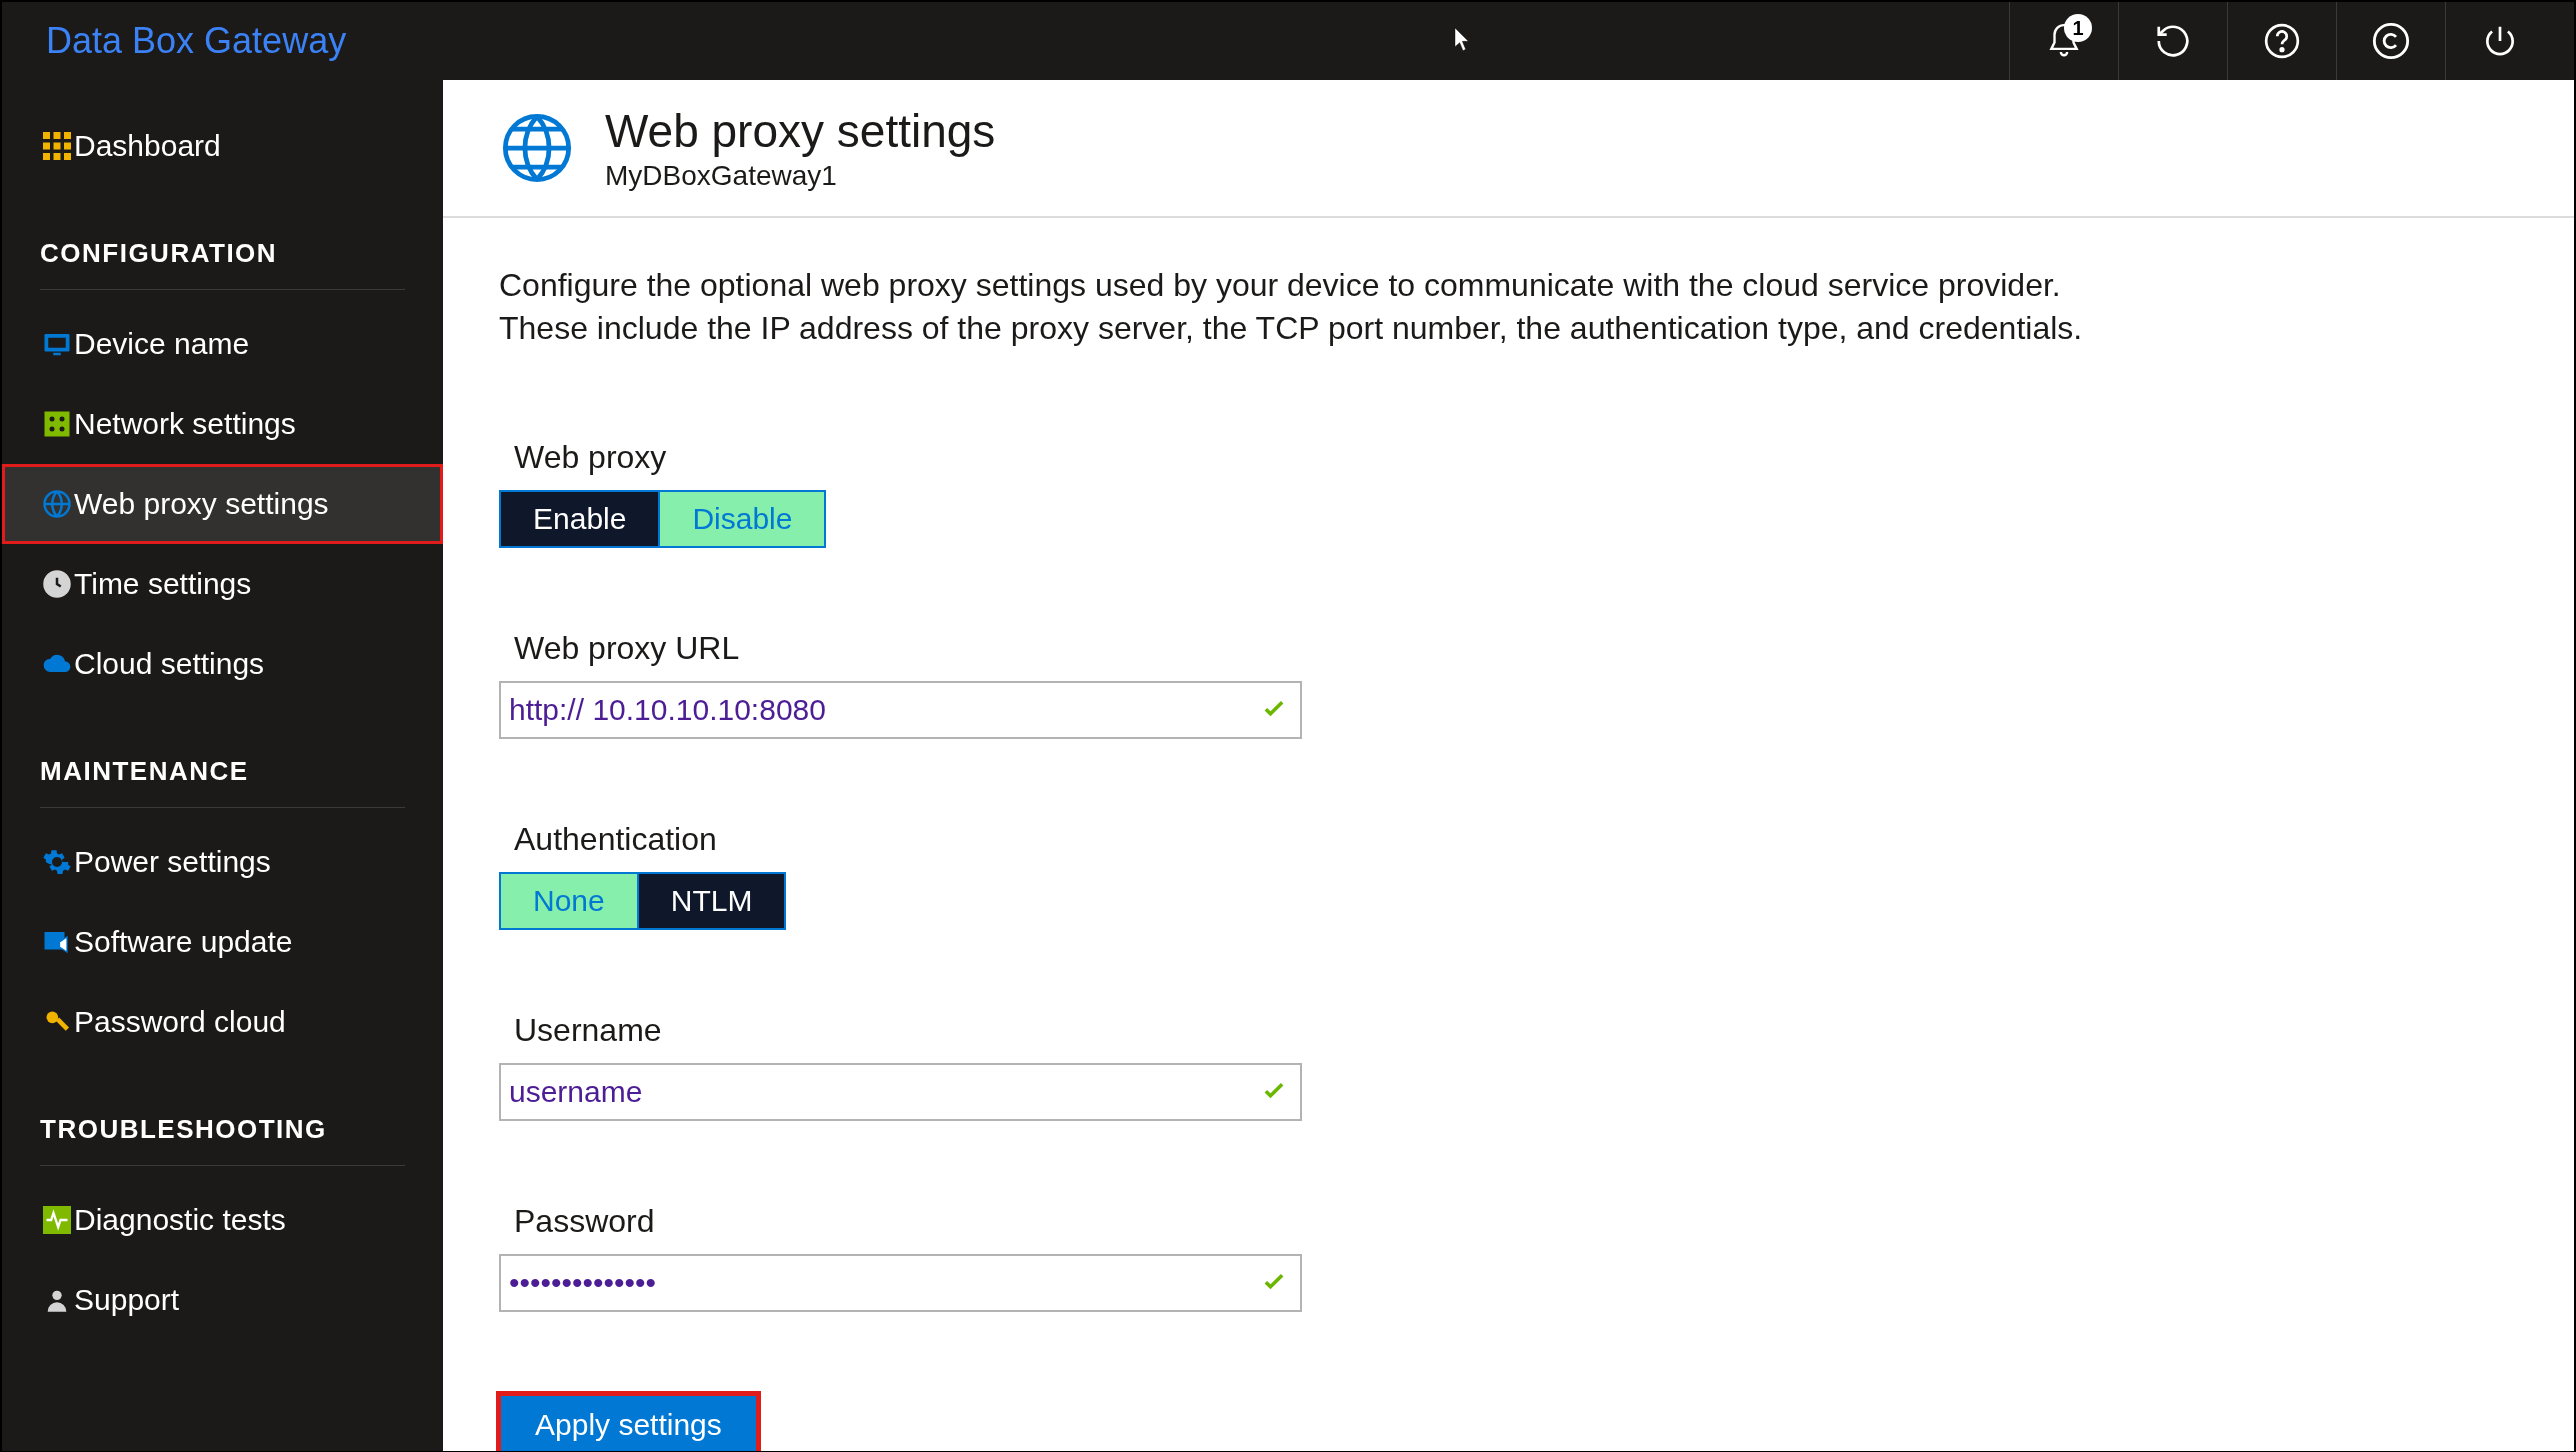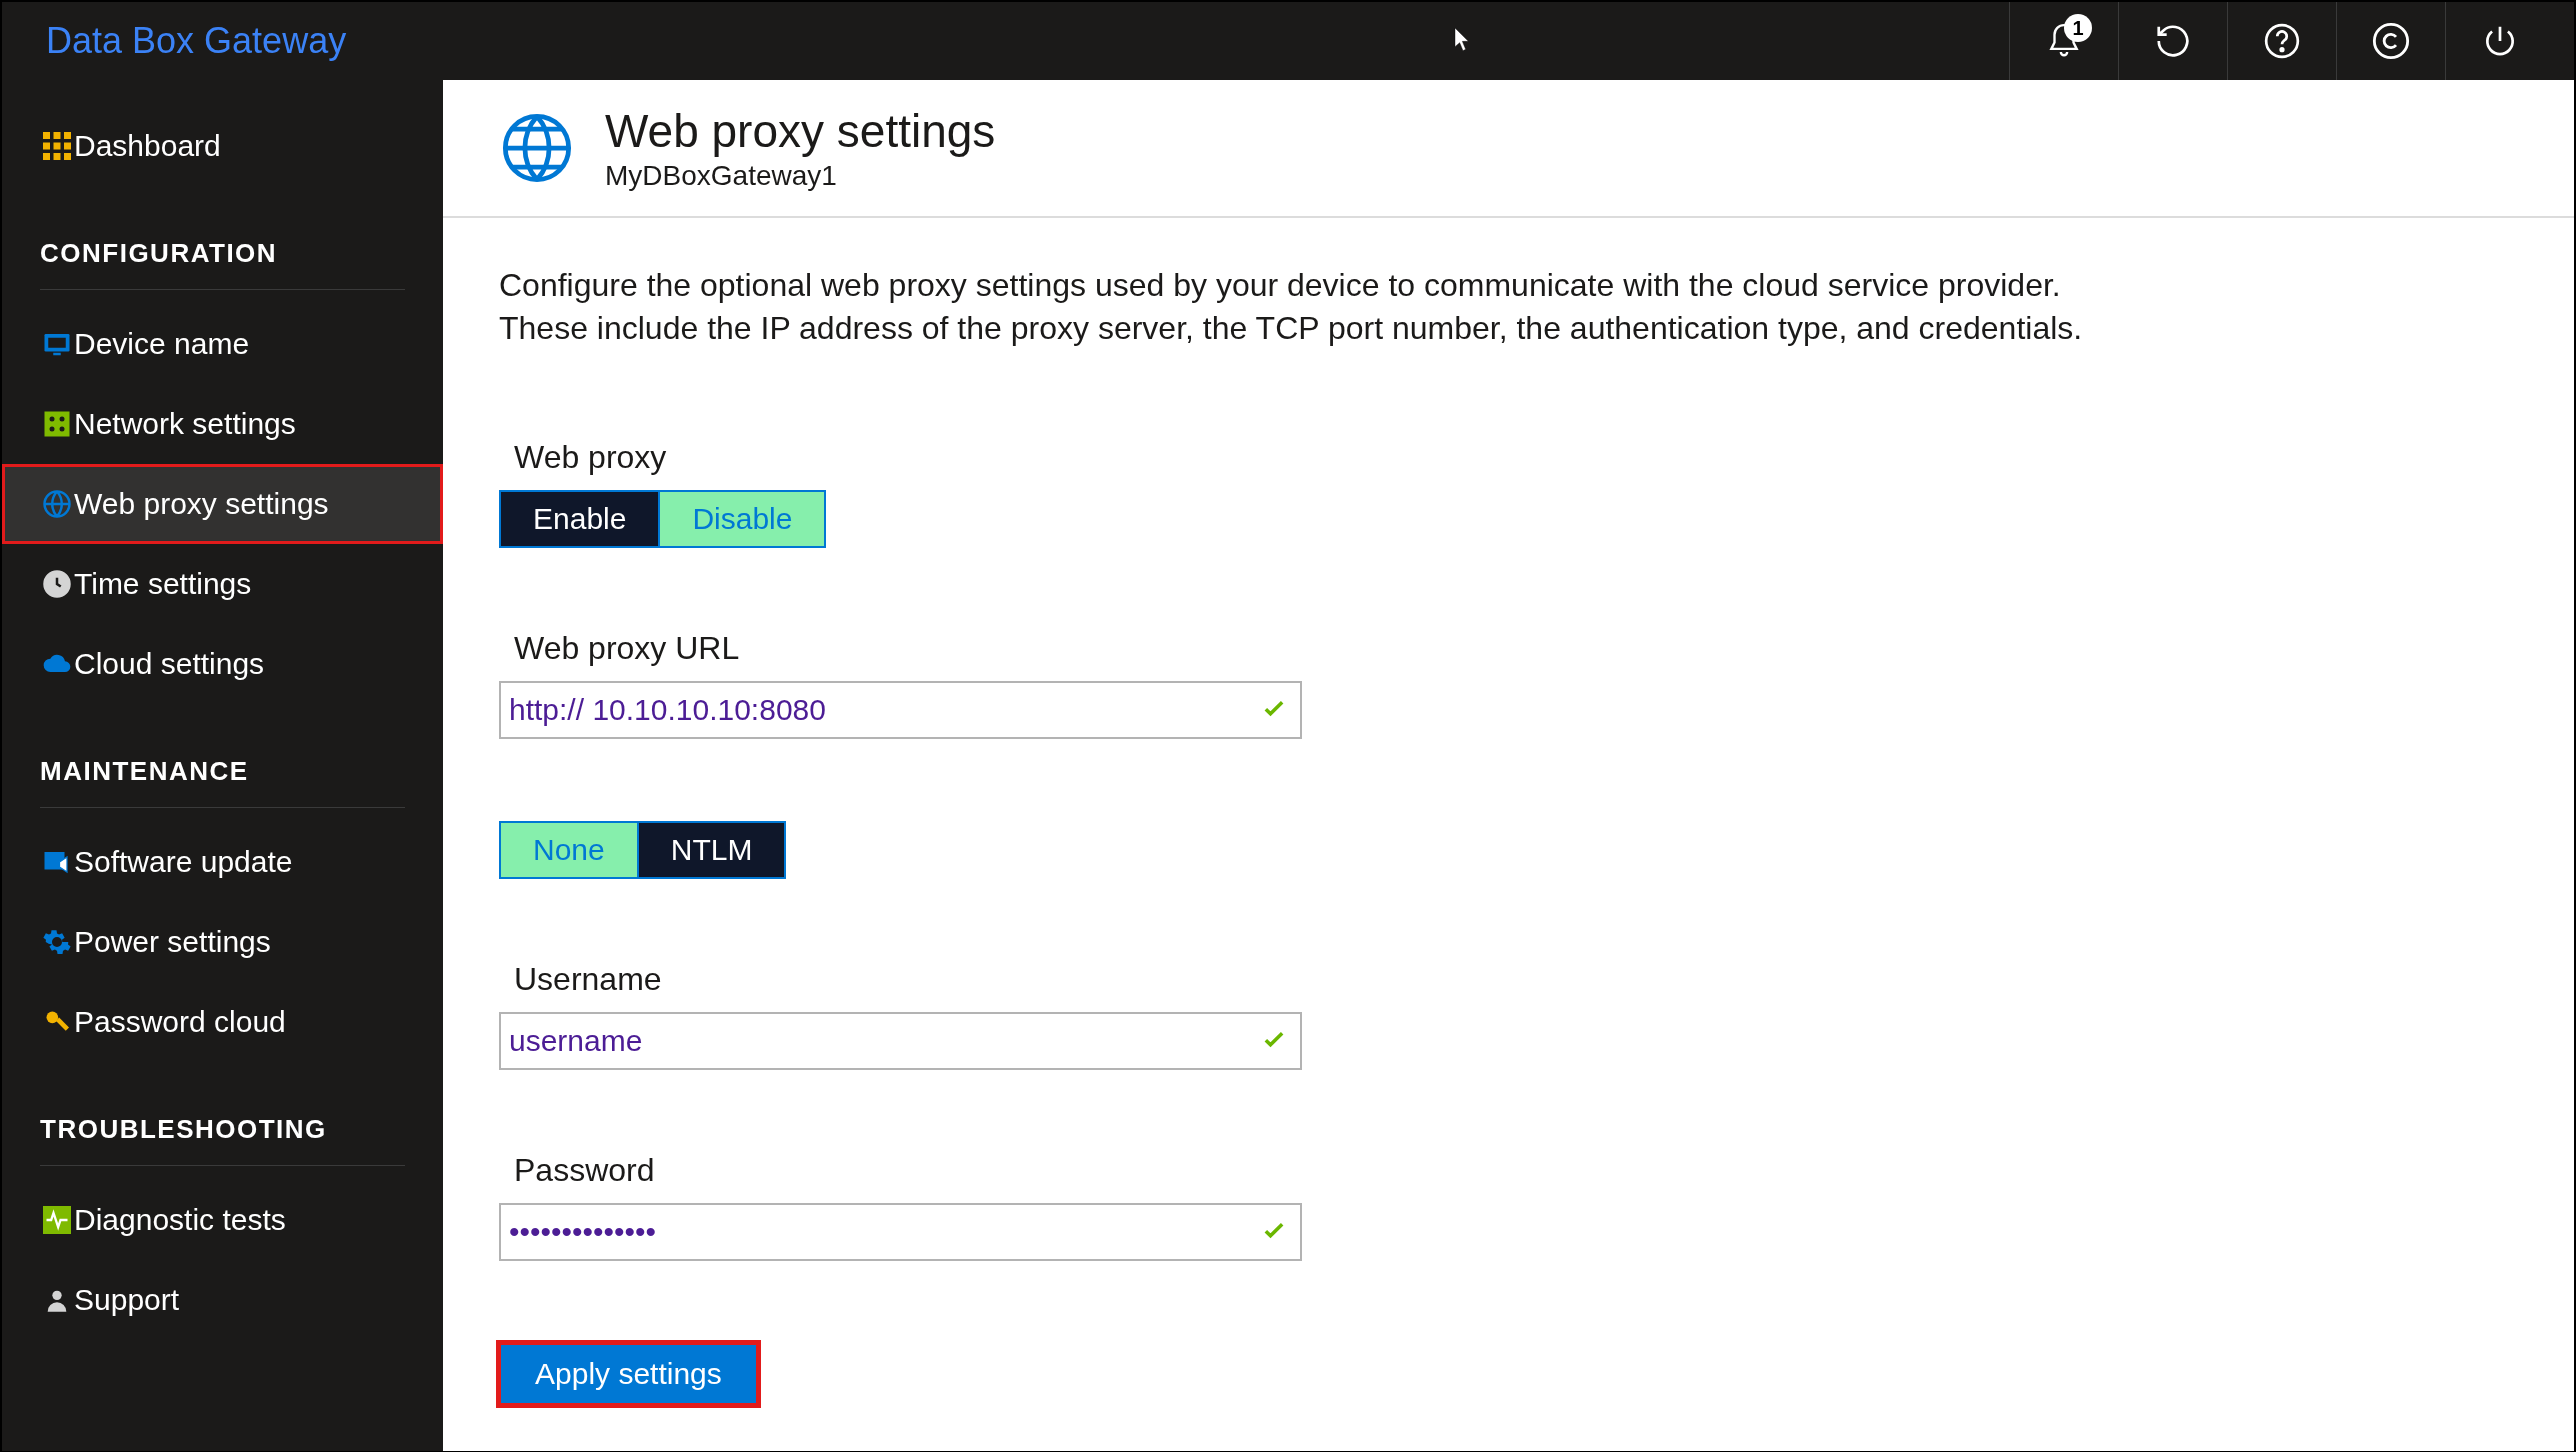--- a/index.html
+++ b/index.html
@@ -352,35 +352,35 @@
             </svg>
         </span>
         <span>Cloud settings</span>
       </div>
 
       <div class="section-header">MAINTENANCE</div>
       <hr class="section-rule">
 
       <div class="side-item">
         <span class="side-icon">
+          <svg width="30" height="30" viewBox="0 0 24 24" fill="#0078d4">
+              <path d="M12 8a4 4 0 1 0 0 8 4 4 0 0 0 0-8zm9 4a9 9 0 0 1-.2 1.9l2.1 1.6-2 3.5-2.5-1a7 7 0 0 1-1.6.9l-.4 2.6h-4l-.4-2.6a7 7 0 0 1-1.6-.9l-2.5 1-2-3.5 2.1-1.6A9 9 0 0 1 3 12a9 9 0 0 1 .2-1.9L1.1 8.5l2-3.5 2.5 1a7 7 0 0 1 1.6-.9L7.6 2.5h4l.4 2.6c.6.2 1.1.5 1.6.9l2.5-1 2 3.5-2.1 1.6c.1.6.2 1.3.2 1.9z"></path>
+            </svg>
+        </span>
+        <span>Power settings</span>
+      </div>
+
+      <div class="side-item">
+        <span class="side-icon">
           <svg width="30" height="30" viewBox="0 0 24 24">
               <rect x="2" y="4" width="16" height="14" fill="#0078d4"></rect>
               <path d="M14 12l6-4v12l-6-4z" fill="#ffffff" stroke="#0078d4"></path>
             </svg>
         </span>
         <span>Software update</span>
-      </div>
-
-      <div class="side-item">
-        <span class="side-icon">
-          <svg width="30" height="30" viewBox="0 0 24 24" fill="#0078d4">
-              <path d="M12 8a4 4 0 1 0 0 8 4 4 0 0 0 0-8zm9 4a9 9 0 0 1-.2 1.9l2.1 1.6-2 3.5-2.5-1a7 7 0 0 1-1.6.9l-.4 2.6h-4l-.4-2.6a7 7 0 0 1-1.6-.9l-2.5 1-2-3.5 2.1-1.6A9 9 0 0 1 3 12a9 9 0 0 1 .2-1.9L1.1 8.5l2-3.5 2.5 1a7 7 0 0 1 1.6-.9L7.6 2.5h4l.4 2.6c.6.2 1.1.5 1.6.9l2.5-1 2 3.5-2.1 1.6c.1.6.2 1.3.2 1.9z"></path>
-            </svg>
-        </span>
-        <span>Power settings</span>
       </div>
 
       <div class="side-item">
         <span class="side-icon">
           <svg width="28" height="28" viewBox="0 0 24 24" fill="#f2b200">
               <circle cx="8" cy="8" r="5"></circle>
               <rect x="11" y="11" width="4" height="12" transform="rotate(-45 11 11)"></rect>
             </svg>
         </span>
         <span>Password cloud</span>
@@ -449,20 +449,21 @@
             <span class="input-check">
               <svg width="28" height="28" viewBox="0 0 24 24" fill="none" stroke="#6bb700" stroke-width="3">
                   <path d="M5 13l4 4L19 7"></path>
                 </svg>
             </span>
           </div>
         </div>
 
         
         <div class="form-group">
+          <label class="form-label">Authentication</label>
           <div class="segmented">
             <div class="seg-off">None</div>
             <div class="seg-on">NTLM</div>
           </div>
         </div>
 
         
         <div class="form-group">
           <label class="form-label">Username</label>
           <div class="text-input-wrap">

